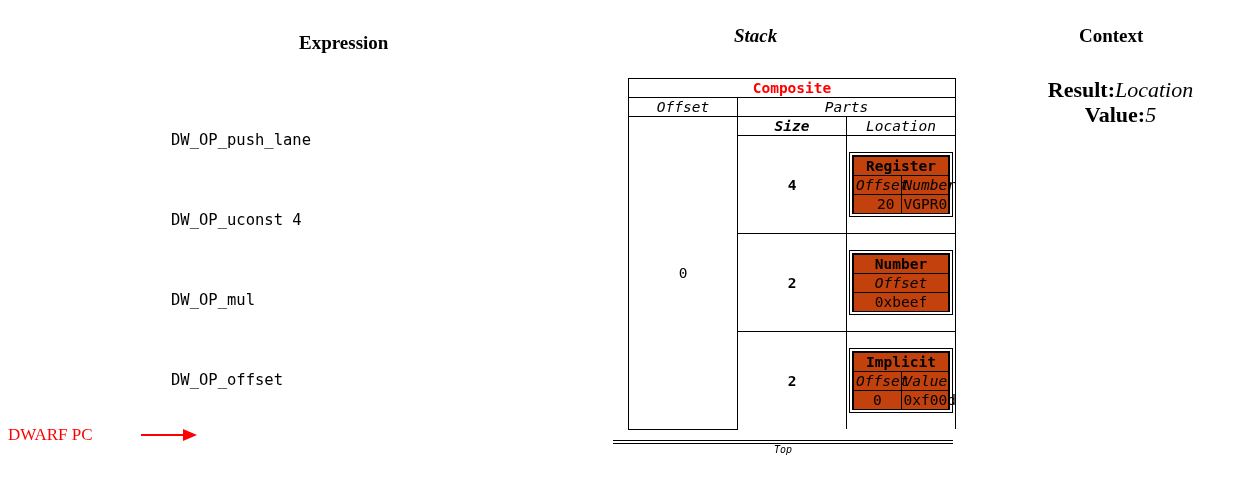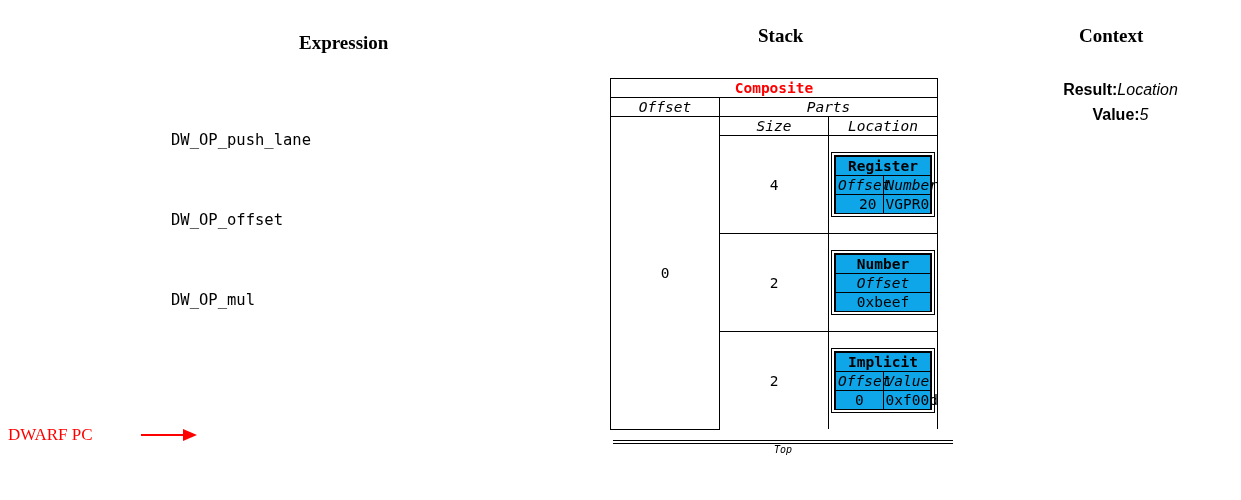--- a/index.html
+++ b/index.html
@@ -18,21 +18,21 @@
 
   
   .col-heading {
     position: absolute;
     font-family: "Liberation Serif", serif;
     font-weight: bold;
     font-size: 19px;
     white-space: nowrap;
   }
   #heading-expression { left: 299px; top: 32px; }
-  #heading-stack      { left: 758px; top: 25px; }
+  #heading-stack      { left: 734px; top: 25px; font-style: italic; }
   #heading-context    { left: 1079px; top: 25px; }
 
   
   #expression-list {
     position: absolute;
     left: 171px;
     top: 74px;
     font-family: "DejaVu Sans Mono", "Liberation Mono", monospace;
     font-size: 15.5px;
     line-height: 26.6px;
@@ -72,21 +72,21 @@
     right: 0; top: 0px;
     width: 0; height: 0;
     border-top: 6px solid transparent;
     border-bottom: 6px solid transparent;
     border-left: 14px solid #ff0000;
   }
 
   
   #stack-table-wrap {
     position: absolute;
-    left: 610px;
+    left: 628px;
     top: 78px;
     width: 284px;
   }
   #stack-table {
     border-collapse: collapse;
     width: 328px;
     table-layout: fixed;
     font-family: "DejaVu Sans Mono", "Liberation Mono", monospace;
     font-size: 14.5px;
   }
@@ -100,35 +100,35 @@
     font-style: italic;
   }
   .mono-bold {
     font-weight: bold;
   }
   .composite-title {
     font-weight: bold;
     color: #ff0000;
   }
   .cell-offset-col { width: 91px; }
-  .cell-size-col   { width: 58px; }
+  .cell-size-col   { width: 58px; font-weight: bold; }
 
   
   td.offset-body {
     vertical-align: top;
     padding-top: 2px;
   }
 
   
   .loc-box {
     border: 1.6px solid #000000;
     outline: 1.6px solid #000000;
     outline-offset: 2px;
     margin: 19px 5px;
-    background: #0ea5e9;
+    background: #c2410c;
   }
   .loc-table {
     border-collapse: collapse;
     width: 100%;
     table-layout: fixed;
     font-family: "DejaVu Sans Mono", "Liberation Mono", monospace;
     font-size: 14.5px;
   }
   .loc-table td {
     border: 1.6px solid #000000;
@@ -167,39 +167,40 @@
 
   
   #context-list {
     position: absolute;
     left: 1000px;
     top: 77px;
     width: 241px;
     text-align: center;
   }
   .ctx-row {
-    font-family: Liberation Sans, sans-serif;
-    font-size: 16px;
+    font-family: Liberation Serif, serif;
+    font-size: 22px;
     line-height: 25px;
     white-space: nowrap;
   }
   .ctx-key { font-weight: bold; }
   .ctx-val { font-style: italic; }
 </style>
 </head>
 <body>
 
 <div class="col-heading" id="heading-expression">Expression</div>
 <div class="col-heading" id="heading-stack">Stack</div>
 <div class="col-heading" id="heading-context">Context</div>
 
 <div id="expression-list">
   <div class="expr-line">DW_OP_push_lane</div>
+  <div class="expr-line">DW_OP_uconst 4</div>
+  <div class="expr-line">DW_OP_mul</div>
   <div class="expr-line">DW_OP_offset</div>
-  <div class="expr-line">DW_OP_mul</div>
   
   
   
   
   
   
   
 </div>
 
 <div id="dwarf-pc-marker">

